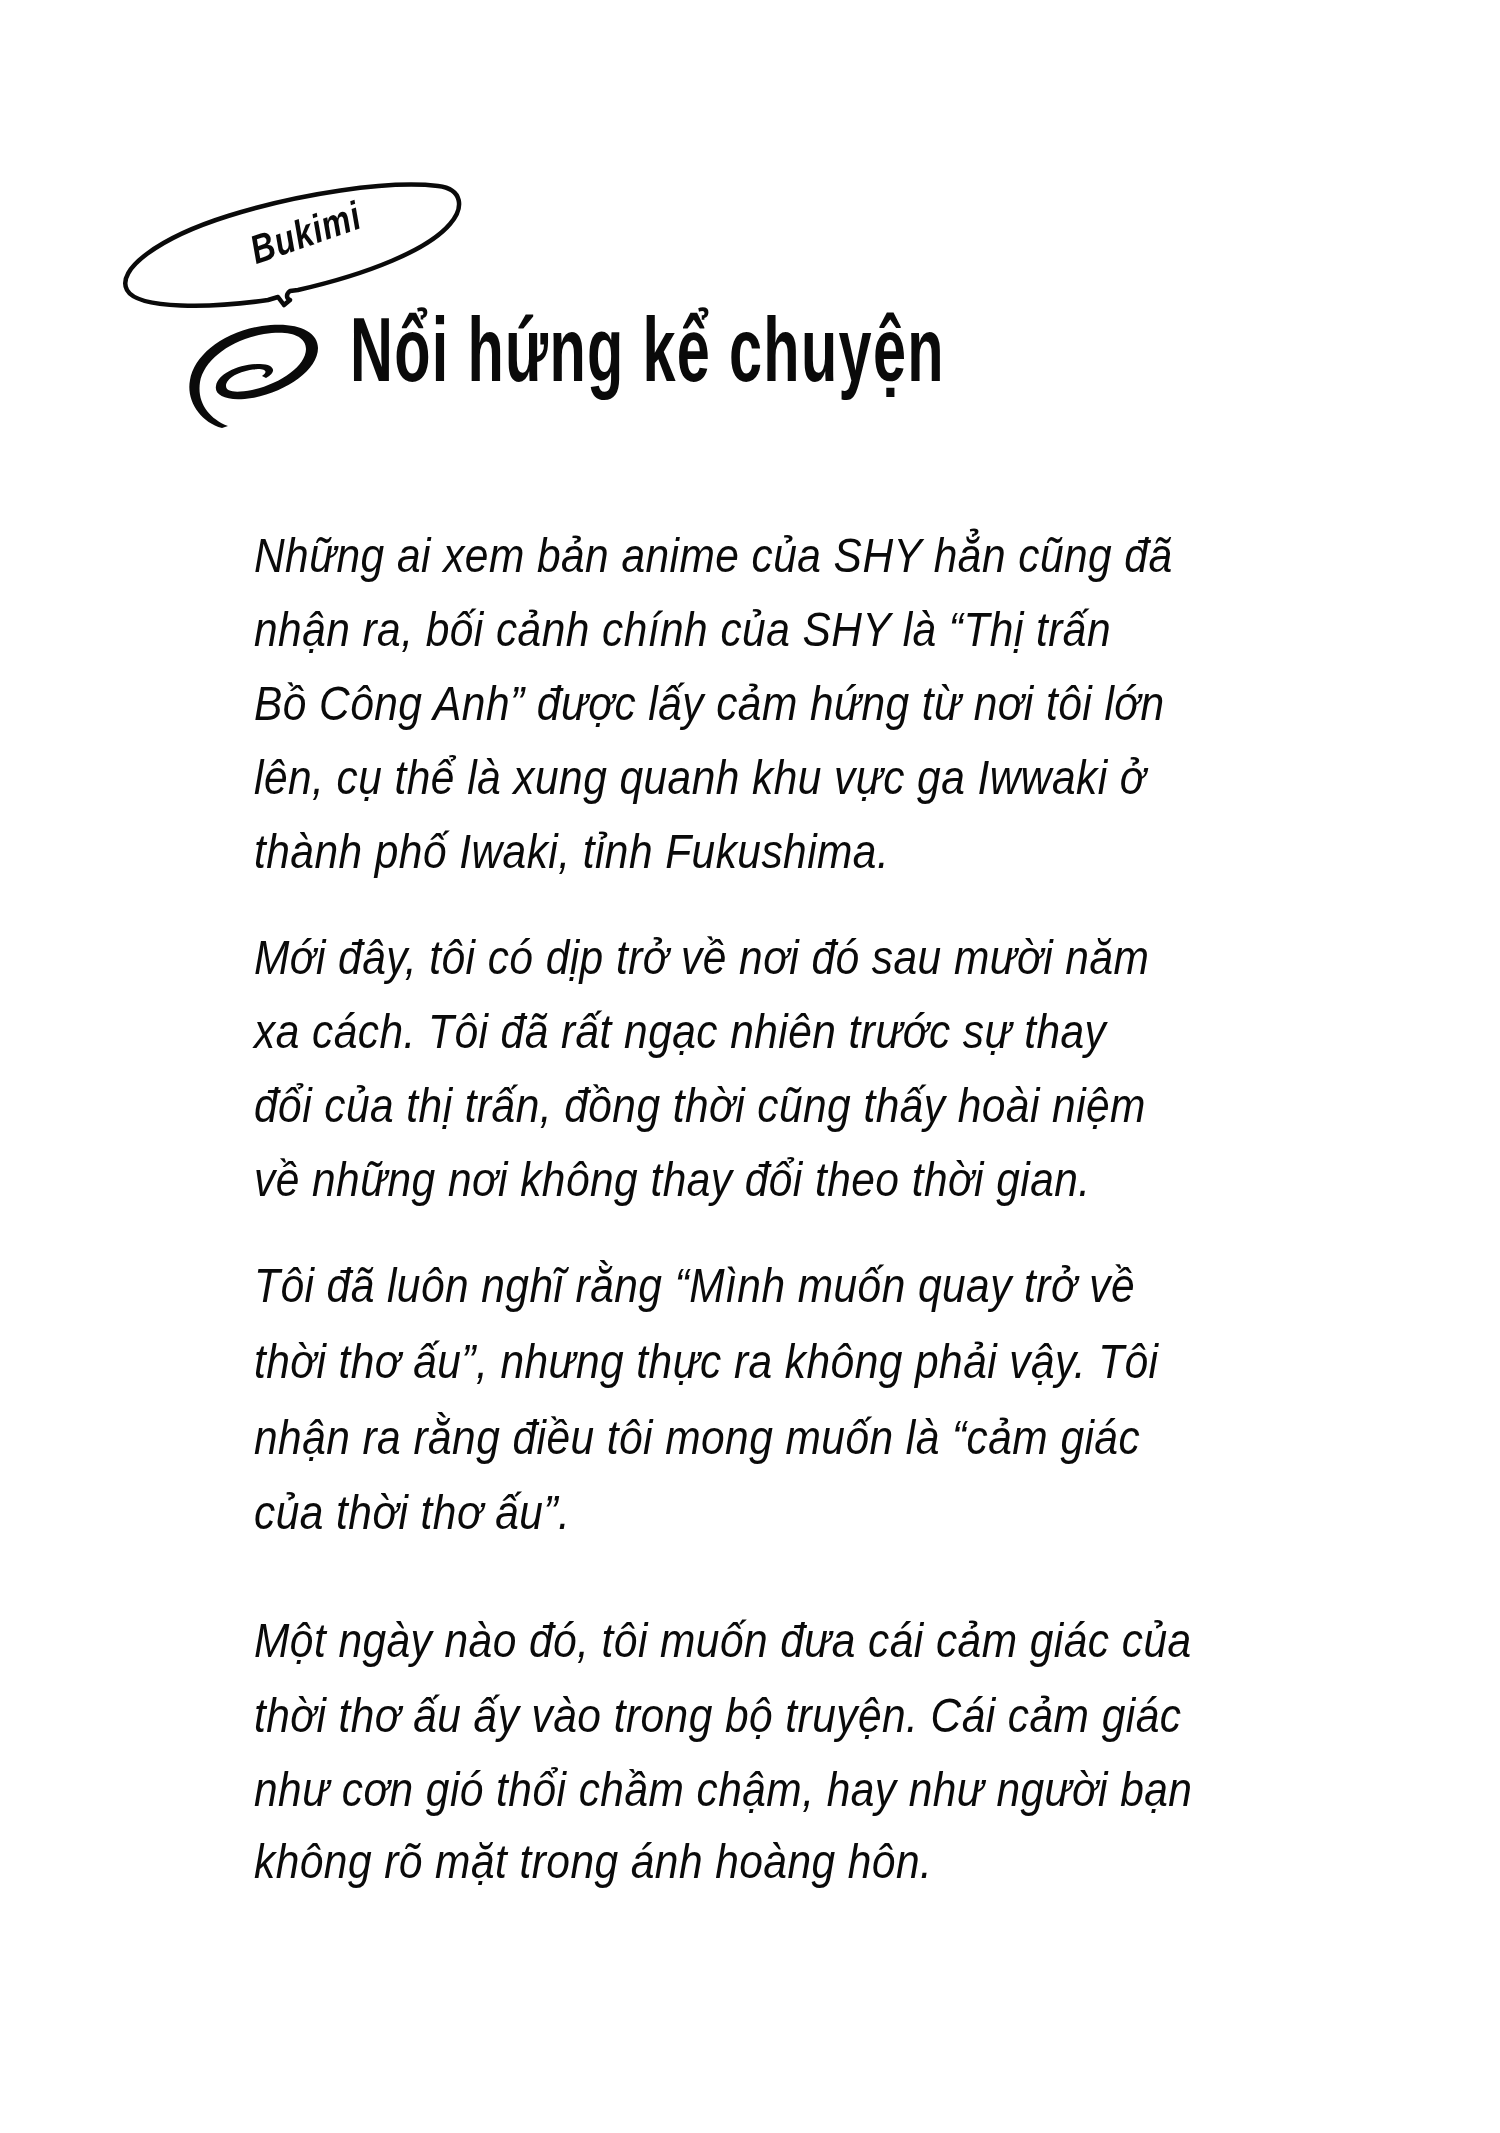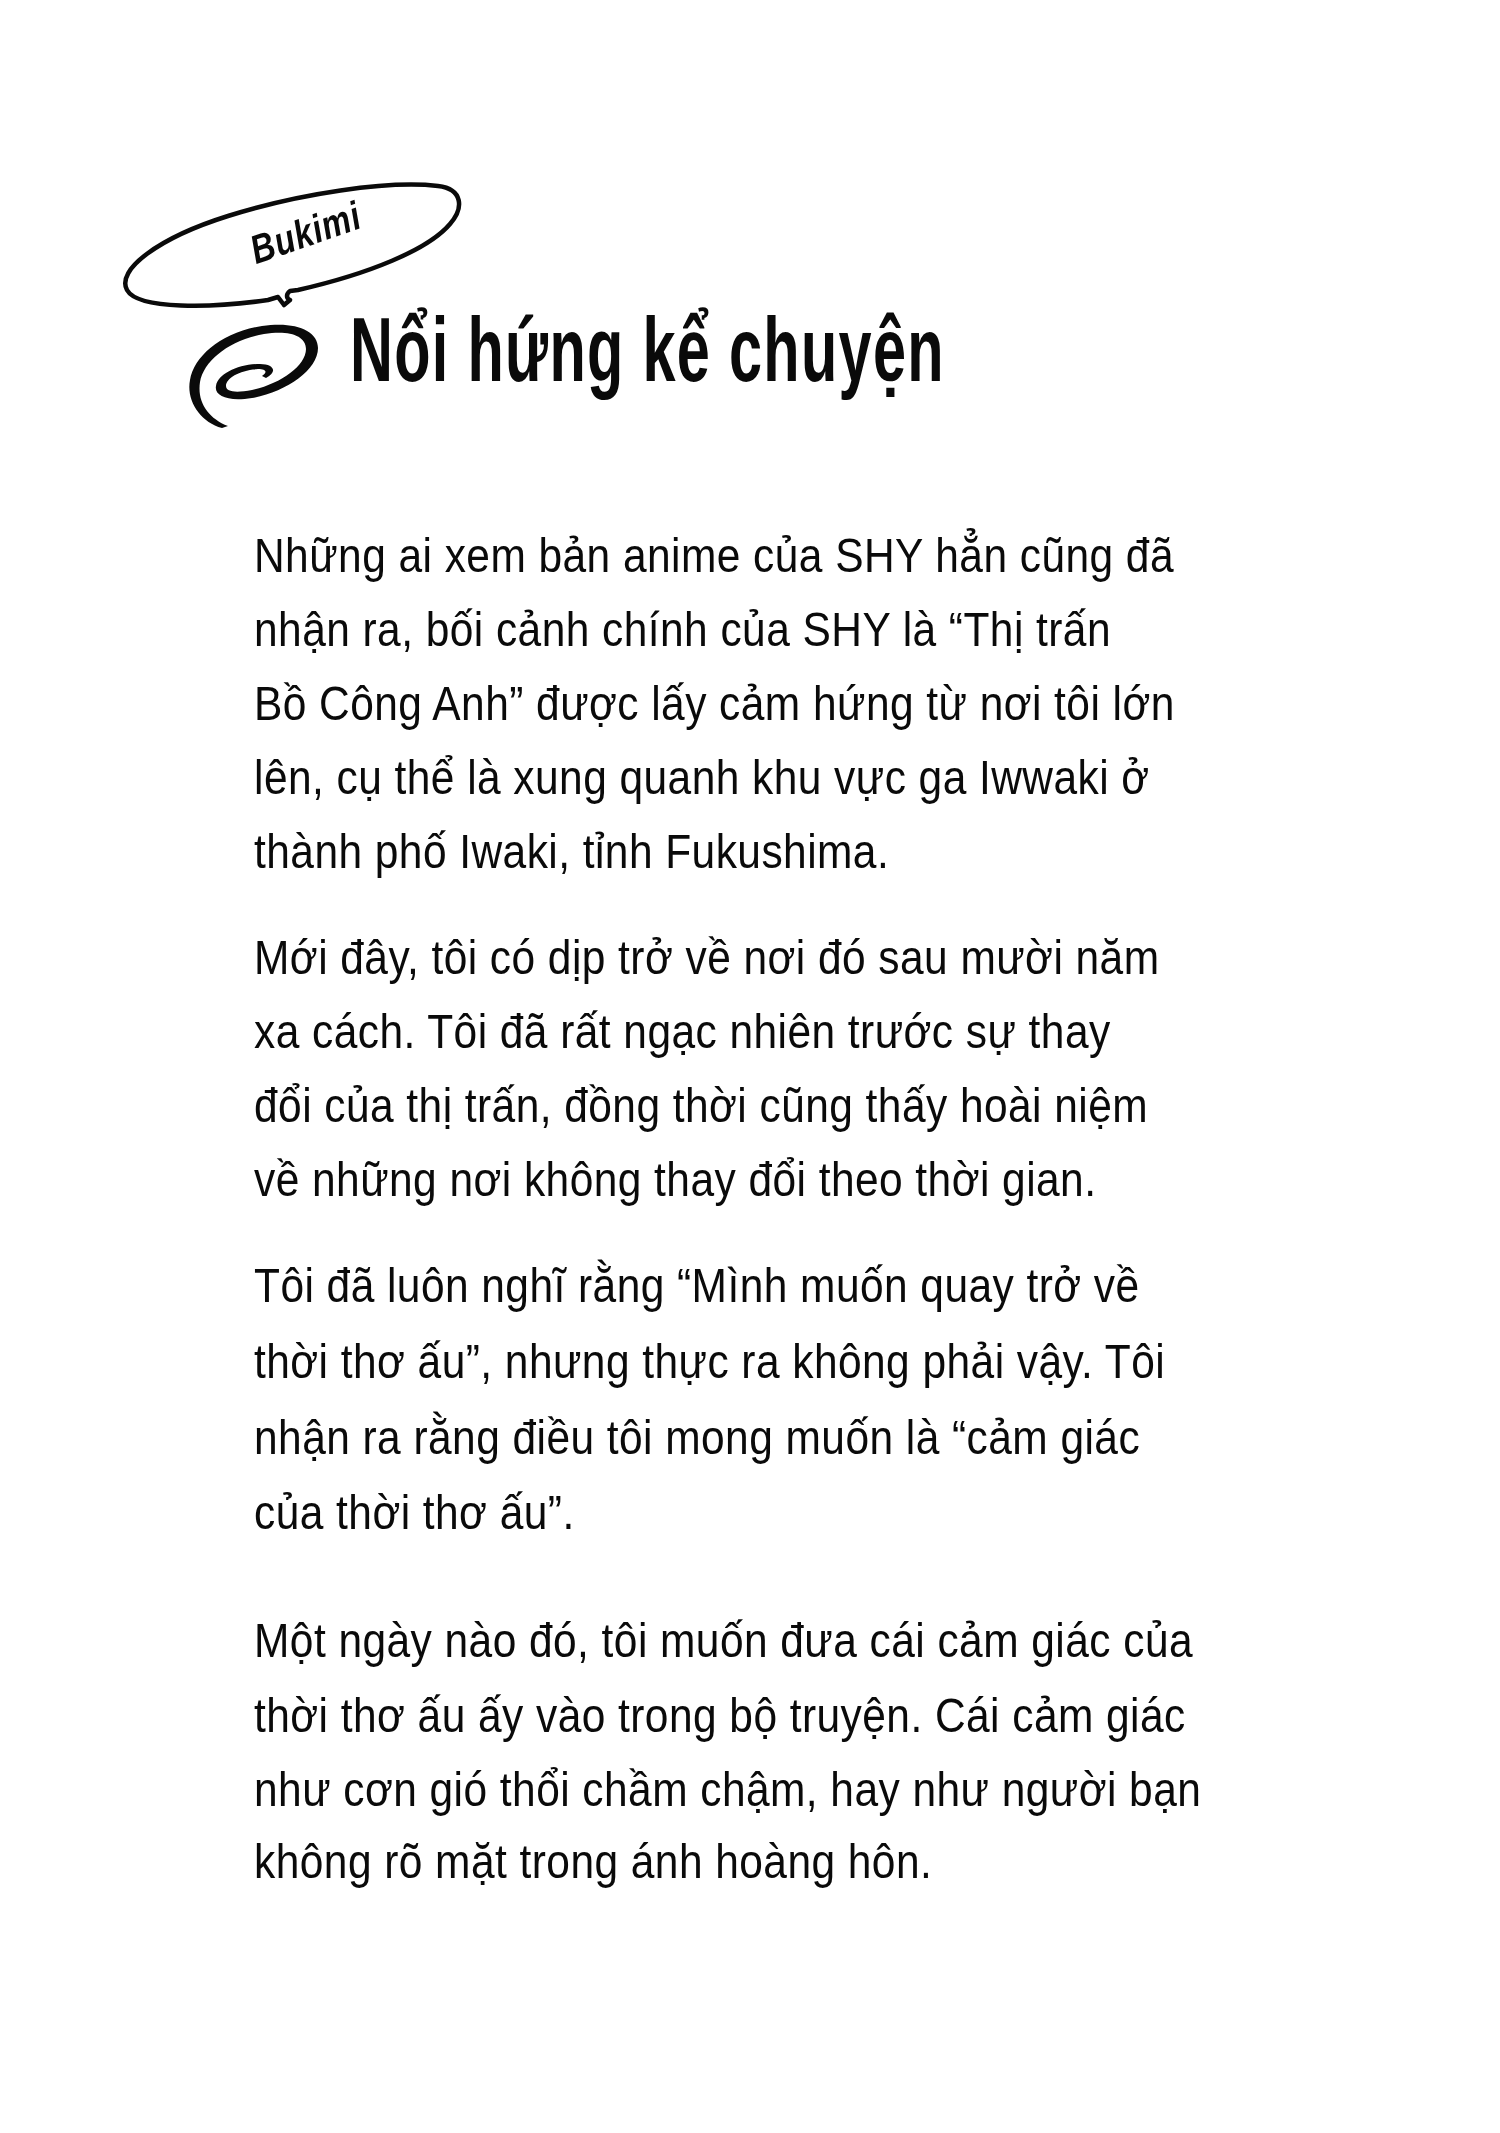--- a/index.html
+++ b/index.html
@@ -67,20 +67,21 @@
       transform: scaleX(0.66);
       margin: 0;
       letter-spacing: 2px;
     }
     
     .body-text {
       position: absolute;
       left: 0; top: 0;
       width: 1500px;
       height: 2133px;
+      font-style: italic;
     }
     .line {
       position: absolute;
       left: 254px;
       font-size: 48px;
       line-height: 1;
       white-space: nowrap;
       transform-origin: left bottom;
       transform: scaleX(0.885);
       letter-spacing: 0.5px;

